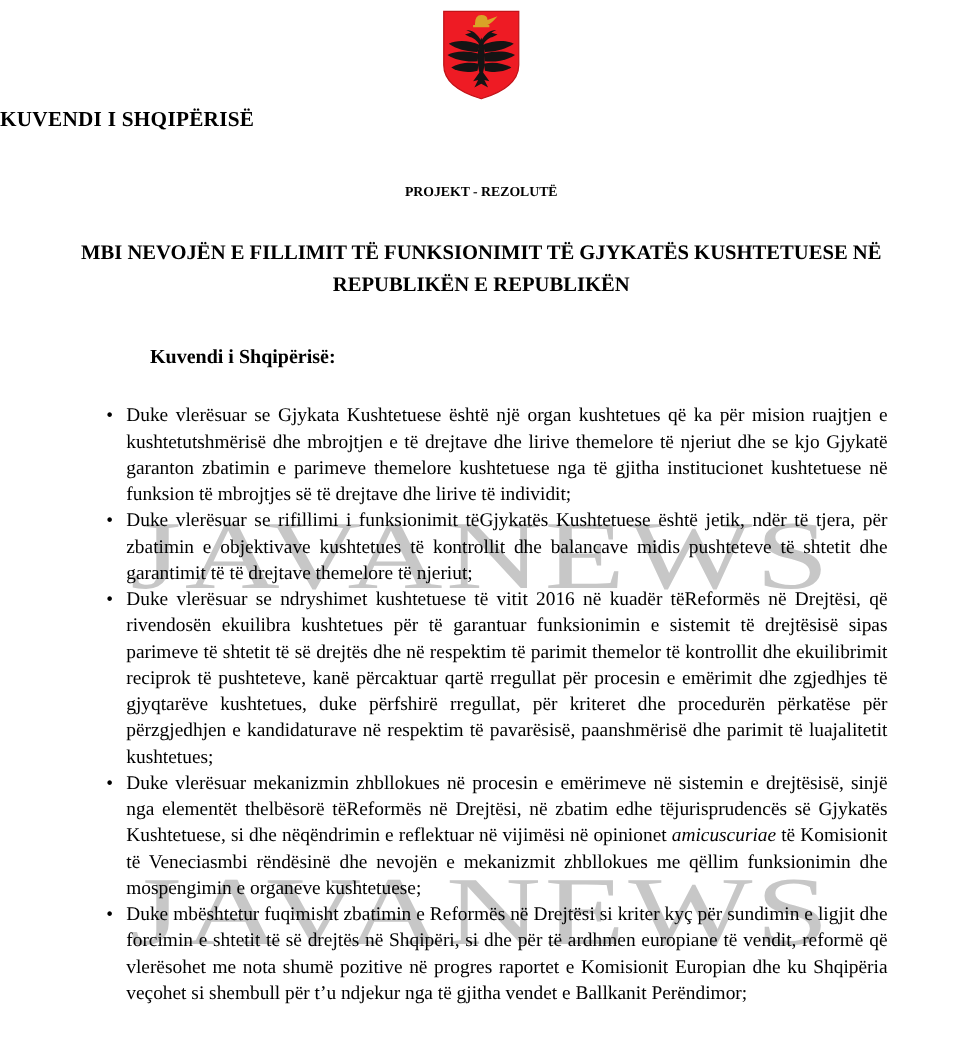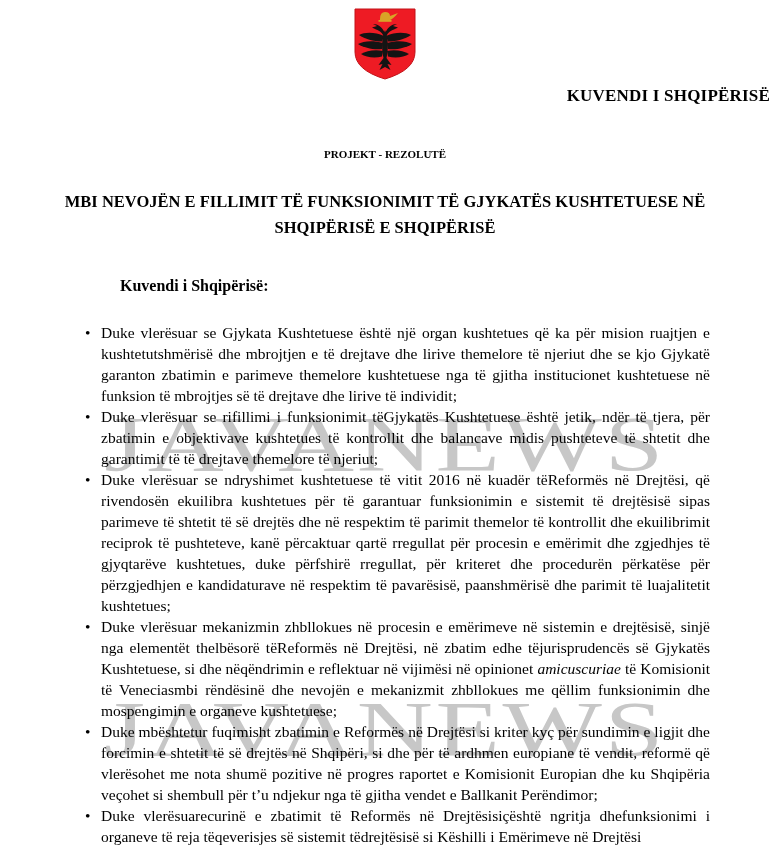--- a/index.html
+++ b/index.html
@@ -47,21 +47,21 @@
     position: absolute;
     top: 8px;
     left: 50%;
     transform: translateX(-50%);
   }
   .institution {
     position: absolute;
     top: 86px;
     left: 0;
     width: 100%;
-    text-align: right;
+    text-align: left;
     font-weight: bold;
     font-size: 17px;
     letter-spacing: 0.2px;
   }
   .doc-type {
     position: absolute;
     top: 148px;
     left: 0;
     width: 100%;
     text-align: center;
@@ -136,27 +136,26 @@
         <path d="M33 28 C42 24 52 24 58 27 C52 31 44 33.5 35 33.5 Z"></path>
         <path d="M34 35 C44 32 54 33 59 36 C53 40 43 42 35 41 Z"></path>
         <path d="M34 43 C42 41 51 43 56 46 C51 49.5 42 50.5 35 48.5 Z"></path>
       </g>
     </svg>
 
     <div class="institution">KUVENDI I SHQIPËRISË</div>
 
     <div class="doc-type">PROJEKT - REZOLUTË</div>
 
-    <h1 class="doc-title">MBI NEVOJËN E FILLIMIT TË FUNKSIONIMIT TË GJYKATËS KUSHTETUESE NË SHQIPËRISË E SHQIPËRISË</h1>
+    <h1 class="doc-title">MBI NEVOJËN E FILLIMIT TË FUNKSIONIMIT TË GJYKATËS KUSHTETUESE NË REPUBLIKËN E REPUBLIKËN</h1>
 
     <div class="salutation">Kuvendi i Shqipërisë:</div>
 
     <ul class="bullets">
         <li><span>Duke vlerësuar se Gjykata Kushtetuese është një organ kushtetues që ka për mision ruajtjen e kushtetutshmërisë dhe mbrojtjen e të drejtave dhe lirive themelore të njeriut dhe se kjo Gjykatë garanton zbatimin e parimeve themelore kushtetuese nga të gjitha institucionet kushtetuese në funksion të mbrojtjes së të drejtave dhe lirive të individit;</span></li>
         <li><span>Duke vlerësuar se rifillimi i funksionimit tëGjykatës Kushtetuese është jetik, ndër të tjera, për zbatimin e objektivave kushtetues të kontrollit dhe balancave midis pushteteve të shtetit dhe garantimit të të drejtave themelore të njeriut;</span></li>
         <li><span>Duke vlerësuar se ndryshimet kushtetuese të vitit 2016 në kuadër tëReformës në Drejtësi, që rivendosën ekuilibra kushtetues për të garantuar funksionimin e sistemit të drejtësisë sipas parimeve të shtetit të së drejtës dhe në respektim të parimit themelor të kontrollit dhe ekuilibrimit reciprok të pushteteve, kanë përcaktuar qartë rregullat për procesin e emërimit dhe zgjedhjes të gjyqtarëve kushtetues, duke përfshirë rregullat, për kriteret dhe procedurën përkatëse për përzgjedhjen e kandidaturave në respektim të pavarësisë, paanshmërisë dhe parimit të luajalitetit kushtetues;</span></li>
         <li><span>Duke vlerësuar mekanizmin zhbllokues në procesin e emërimeve në sistemin e drejtësisë, sinjë nga elementët thelbësorë tëReformës në Drejtësi, në zbatim edhe tëjurisprudencës së Gjykatës Kushtetuese, si dhe nëqëndrimin e reflektuar në vijimësi në opinionet </span><em>amicuscuriae</em><span> të Komisionit të Veneciasmbi rëndësinë dhe nevojën e mekanizmit zhbllokues me qëllim funksionimin dhe mospengimin e organeve kushtetuese;</span></li>
         <li><span>Duke mbështetur fuqimisht zbatimin e Reformës në Drejtësi si kriter kyç për sundimin e ligjit dhe forcimin e shtetit të së drejtës në Shqipëri, si dhe për të ardhmen europiane të vendit, reformë që vlerësohet me nota shumë pozitive në progres raportet e Komisionit Europian dhe ku Shqipëria veçohet si shembull për t’u ndjekur nga të gjitha vendet e Ballkanit Perëndimor;</span></li>
-        <li><span>Duke vlerësuarecurinë e zbatimit të Reformës në Drejtësisiçështë ngritja dhefunksionimi i organeve të reja tëqeverisjes së sistemit tëdrejtësisë si Këshilli i Emërimeve në Drejtësi</span></li>
       </ul>
 
   </div>
 </div>
 
 </body></html>

